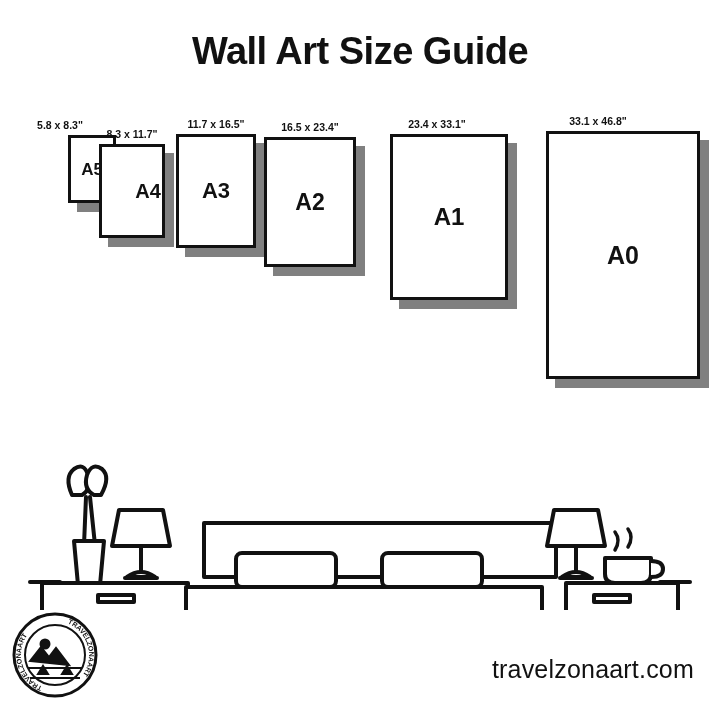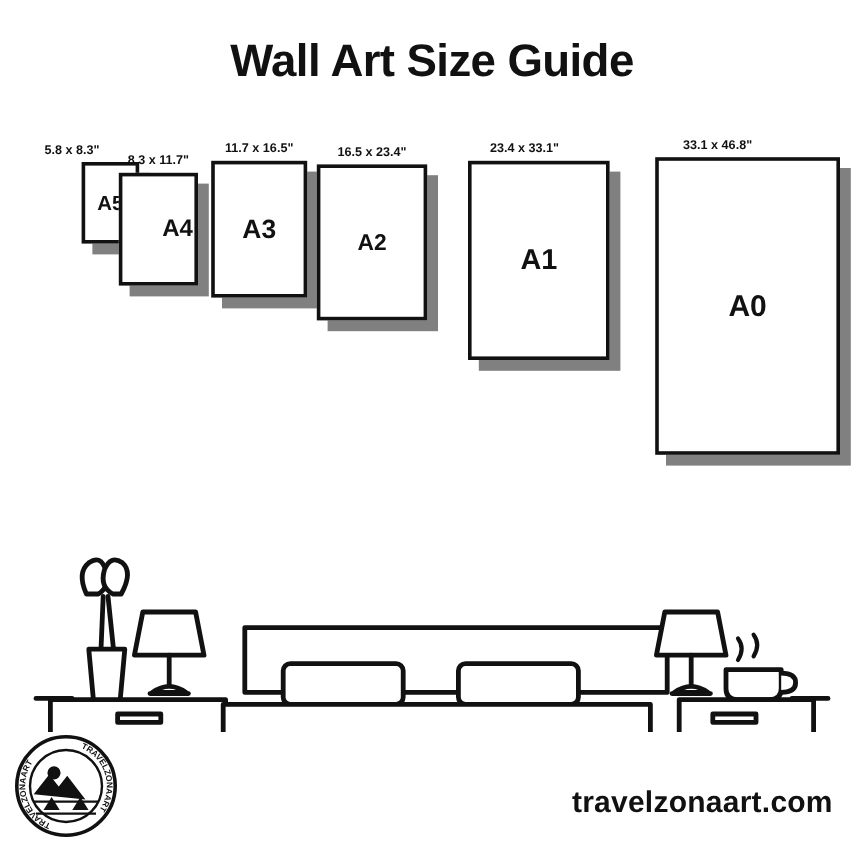--- a/index.html
+++ b/index.html
@@ -81,21 +81,21 @@
     left: 12px;
     bottom: 22px;
     width: 86px;
     height: 86px;
   }
   #site {
     position: absolute;
     right: 26px;
     bottom: 36px;
     font-size: 25px;
-    font-weight: bold;
+    font-weight: normal;
     color: #111111;
     letter-spacing: 0.2px;
   }
 </style>
 </head>
 <body>
 
 <div id="title">Wall Art Size Guide</div>
 
 <div id="frames">
@@ -113,21 +113,21 @@
     </div>
     <div class="frame-group" style="left: 176px; top: 134px; width: 80px; height: 114px;">
       <div class="frame-dim" style="top: -16px;">11.7 x 16.5"</div>
       <div class="frame-box" style="left: 0px; top: 0px; width: 80px; height: 114px;">
         <span class="frame-label" style="font-size: 22px;">A3</span>
       </div>
     </div>
     <div class="frame-group" style="left: 264px; top: 137px; width: 92px; height: 130px;">
       <div class="frame-dim" style="top: -16px;">16.5 x 23.4"</div>
       <div class="frame-box" style="left: 0px; top: 0px; width: 92px; height: 130px;">
-        <span class="frame-label" style="font-size: 19px;">A2</span>
+        <span class="frame-label" style="font-size: 23px;">A2</span>
       </div>
     </div>
     <div class="frame-group" style="left: 378px; top: 134px; width: 118px; height: 166px;">
       <div class="frame-dim" style="top: -16px;">23.4 x 33.1"</div>
       <div class="frame-box" style="left: 12px; top: 0px; width: 118px; height: 166px;">
         <span class="frame-label" style="font-size: 24px;">A1</span>
       </div>
     </div>
     <div class="frame-group" style="left: 521px; top: 131px; width: 154px; height: 248px;">
       <div class="frame-dim" style="top: -16px;">33.1 x 46.8"</div>

